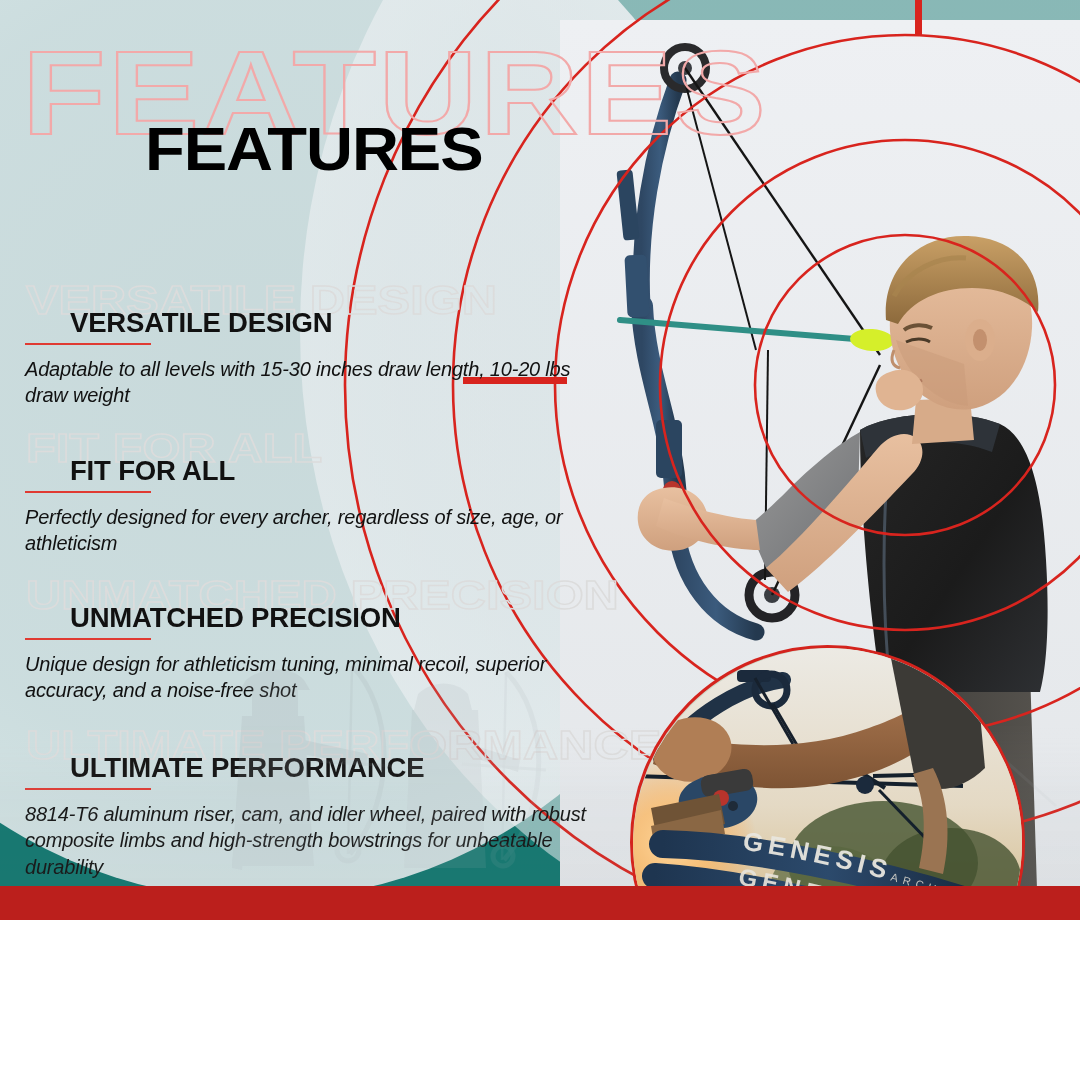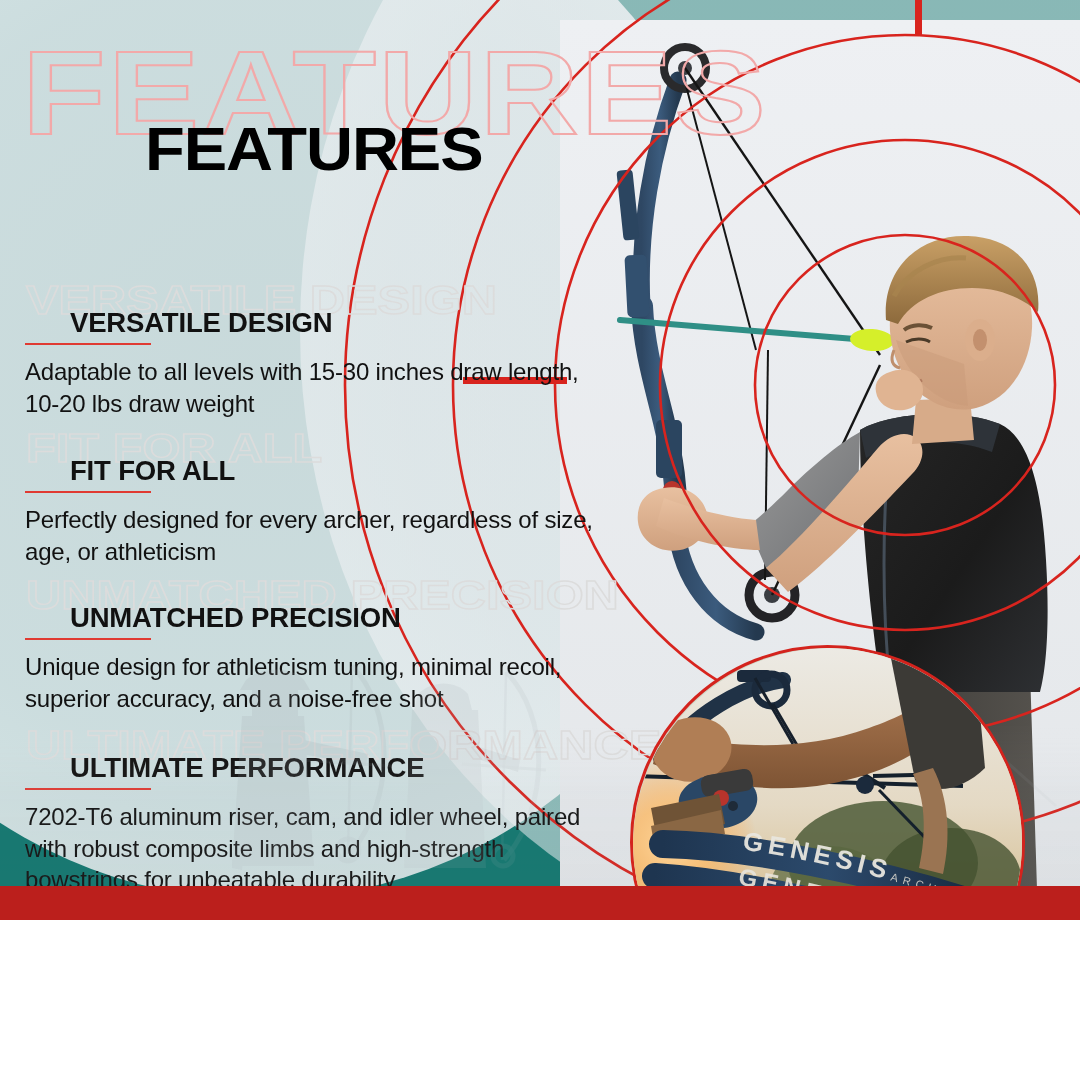--- a/index.html
+++ b/index.html
@@ -54,21 +54,21 @@
     color:#111; white-space:nowrap;
     transform:scaleX(1.02); transform-origin:left top;
   }
   .f-rule{
     position:absolute; left:25px; top:33px;
     width:126px; height:2px; background:#e03a32;
   }
   .f-body{
     position:absolute; left:25px; top:46px;
     width:590px;
-    font-size:24px; line-height:1.32; font-weight:400;
+    font-size:20px; line-height:1.32; font-style:italic; font-weight:400;
     color:#111; letter-spacing:-0.2px;
   }
 
   
   .photo-archer{
     position:absolute; left:560px; top:20px; width:520px; height:900px;
     overflow:hidden;
   }
 
   
@@ -248,21 +248,21 @@
     <div class="f-ghost">UNMATCHED PRECISION</div>
     <div class="f-head">UNMATCHED PRECISION</div>
     <div class="f-rule"></div>
     <div class="f-body">Unique design for athleticism tuning, minimal recoil, superior accuracy, and a noise-free shot</div>
   </div>
 
   <div class="feature" style="top:755px;">
     <div class="f-ghost">ULTIMATE PERFORMANCE</div>
     <div class="f-head">ULTIMATE PERFORMANCE</div>
     <div class="f-rule"></div>
-    <div class="f-body">7202-T6 aluminum riser, cam, and idler wheel, paired with robust composite limbs and high-strength bowstrings for unbeatable durability</div>
+    <div class="f-body">8814-T6 aluminum riser, cam, and idler wheel, paired with robust composite limbs and high-strength bowstrings for unbeatable durability</div>
   </div>
 
   <svg class="ghost-archers" viewBox="0 0 1080 250">
     <defs>
       <linearGradient id="fadeg" x1="0" y1="0" x2="0" y2="1">
         <stop offset="0%" stop-color="#ffffff" stop-opacity="0"></stop>
         <stop offset="45%" stop-color="#9aa0a6" stop-opacity=".55"></stop>
         <stop offset="100%" stop-color="#8b9196" stop-opacity=".75"></stop>
       </linearGradient>
     </defs>

